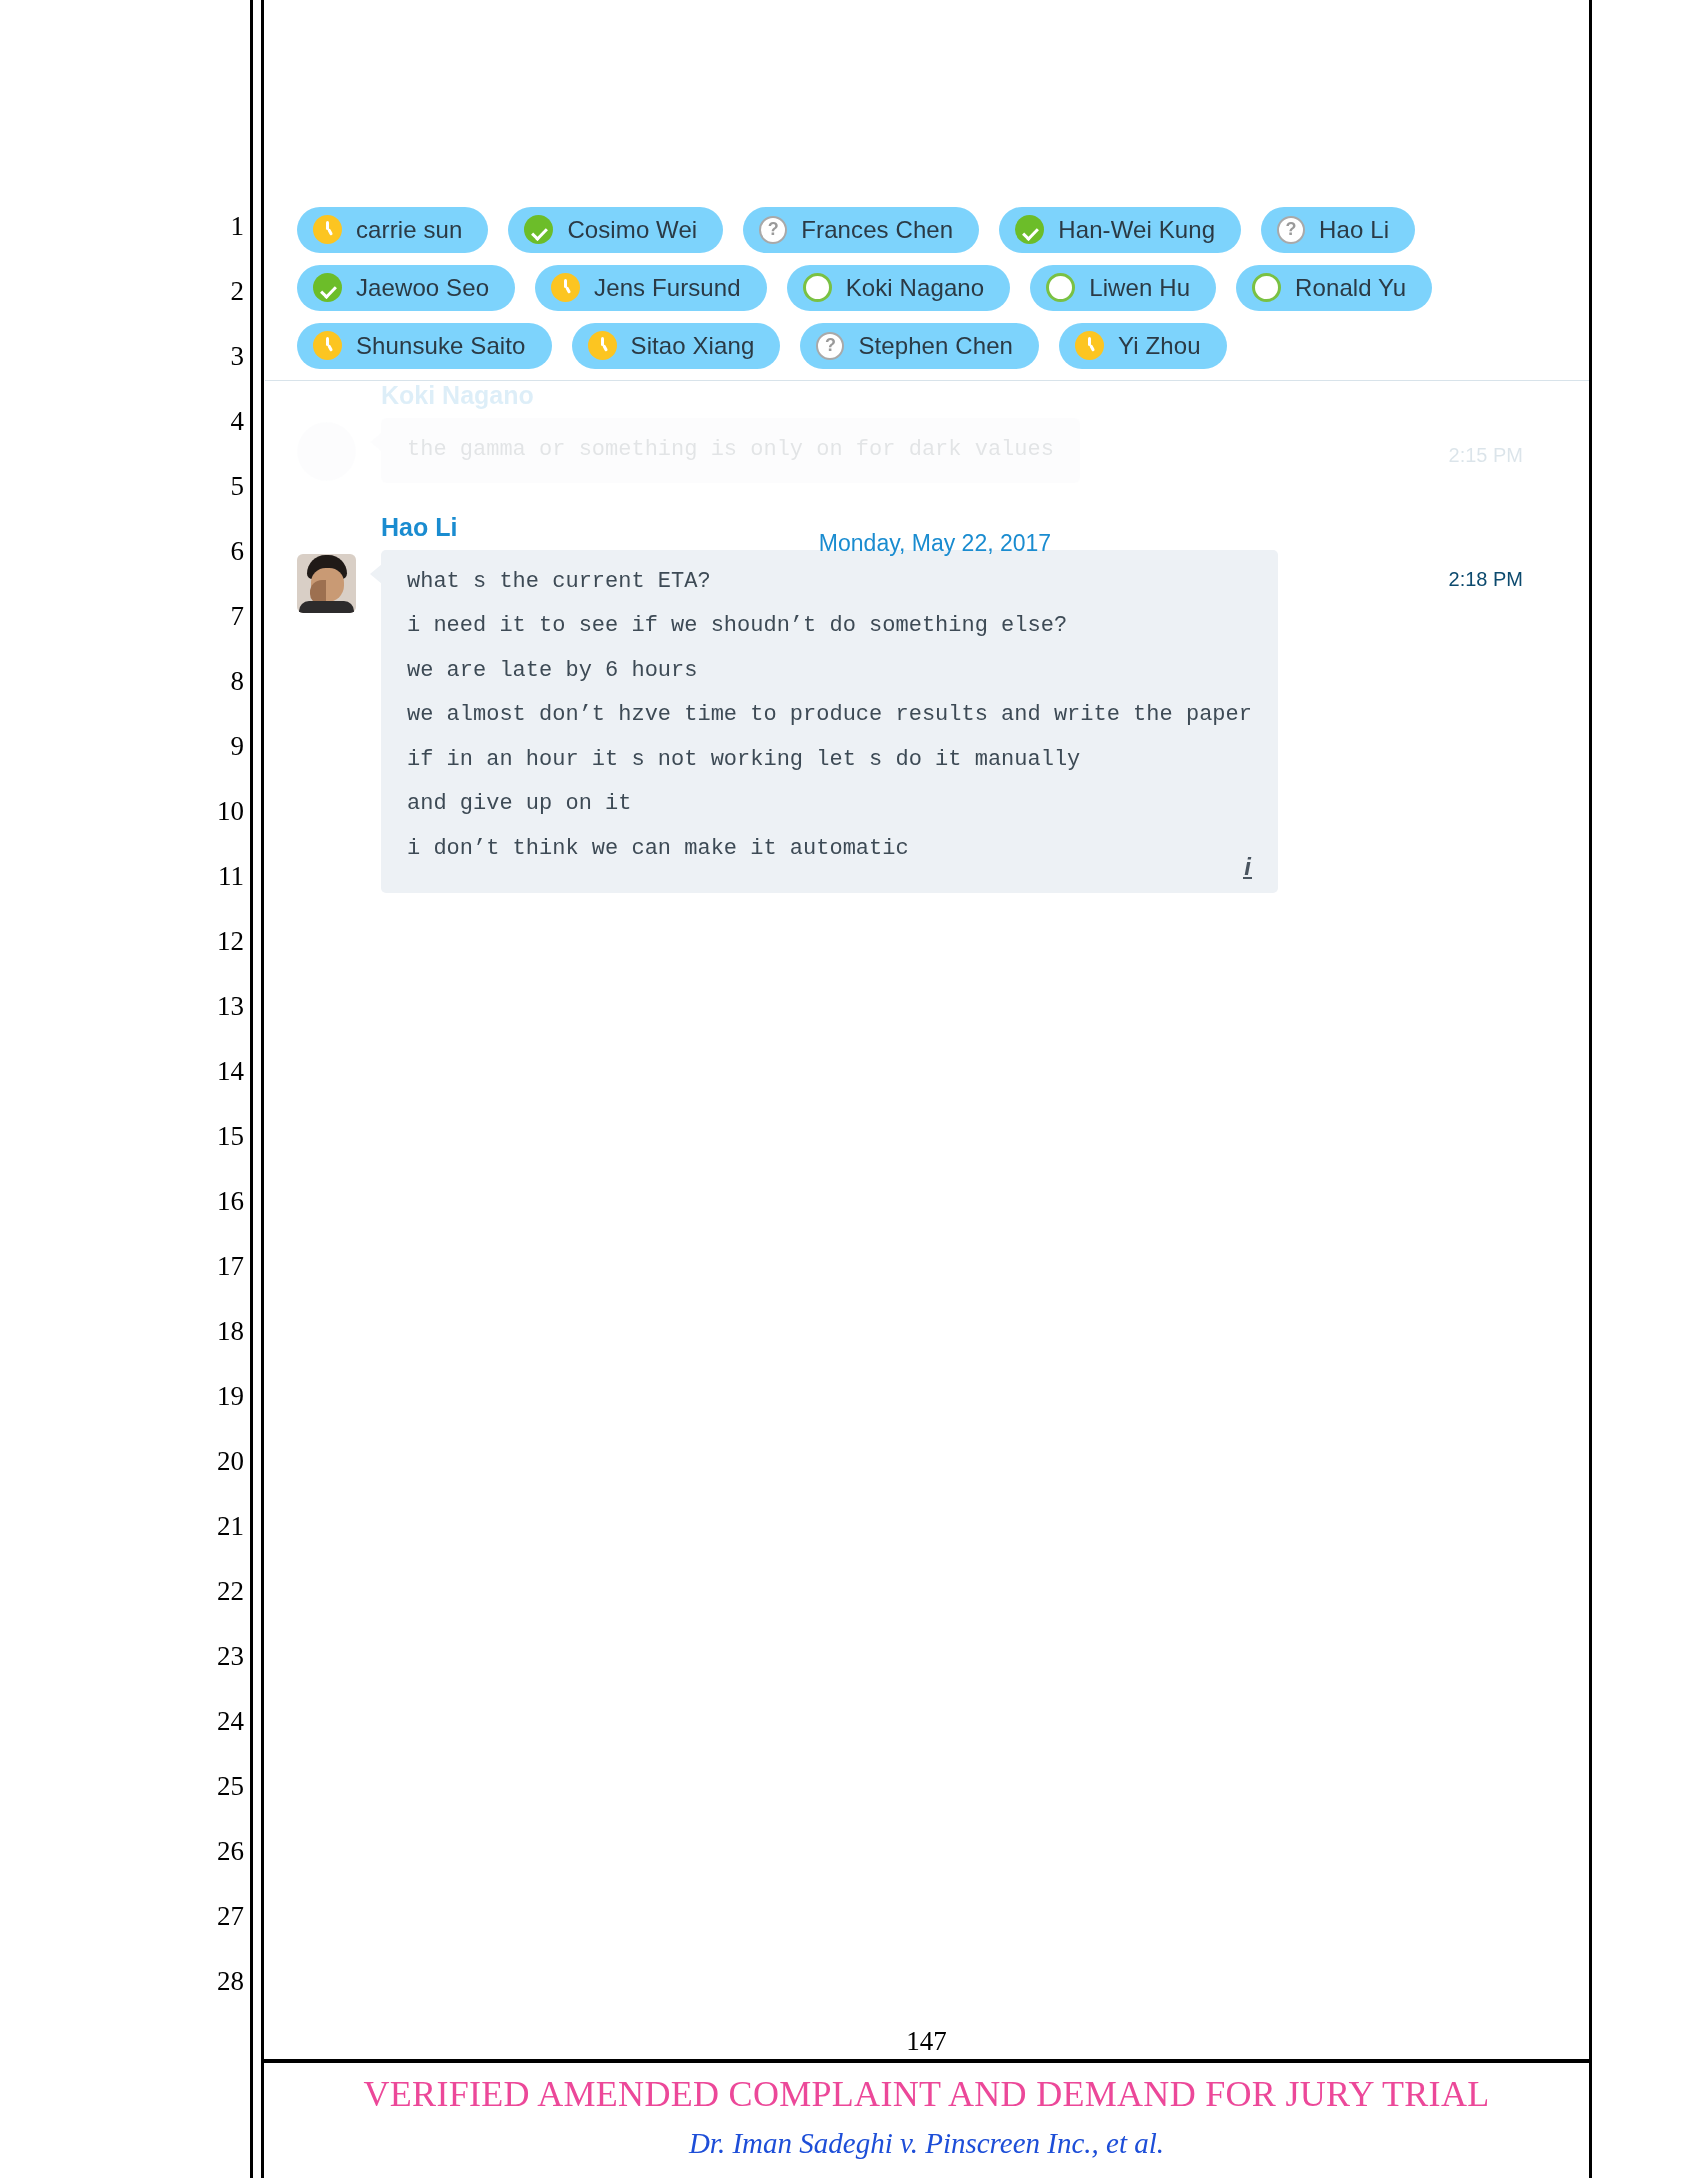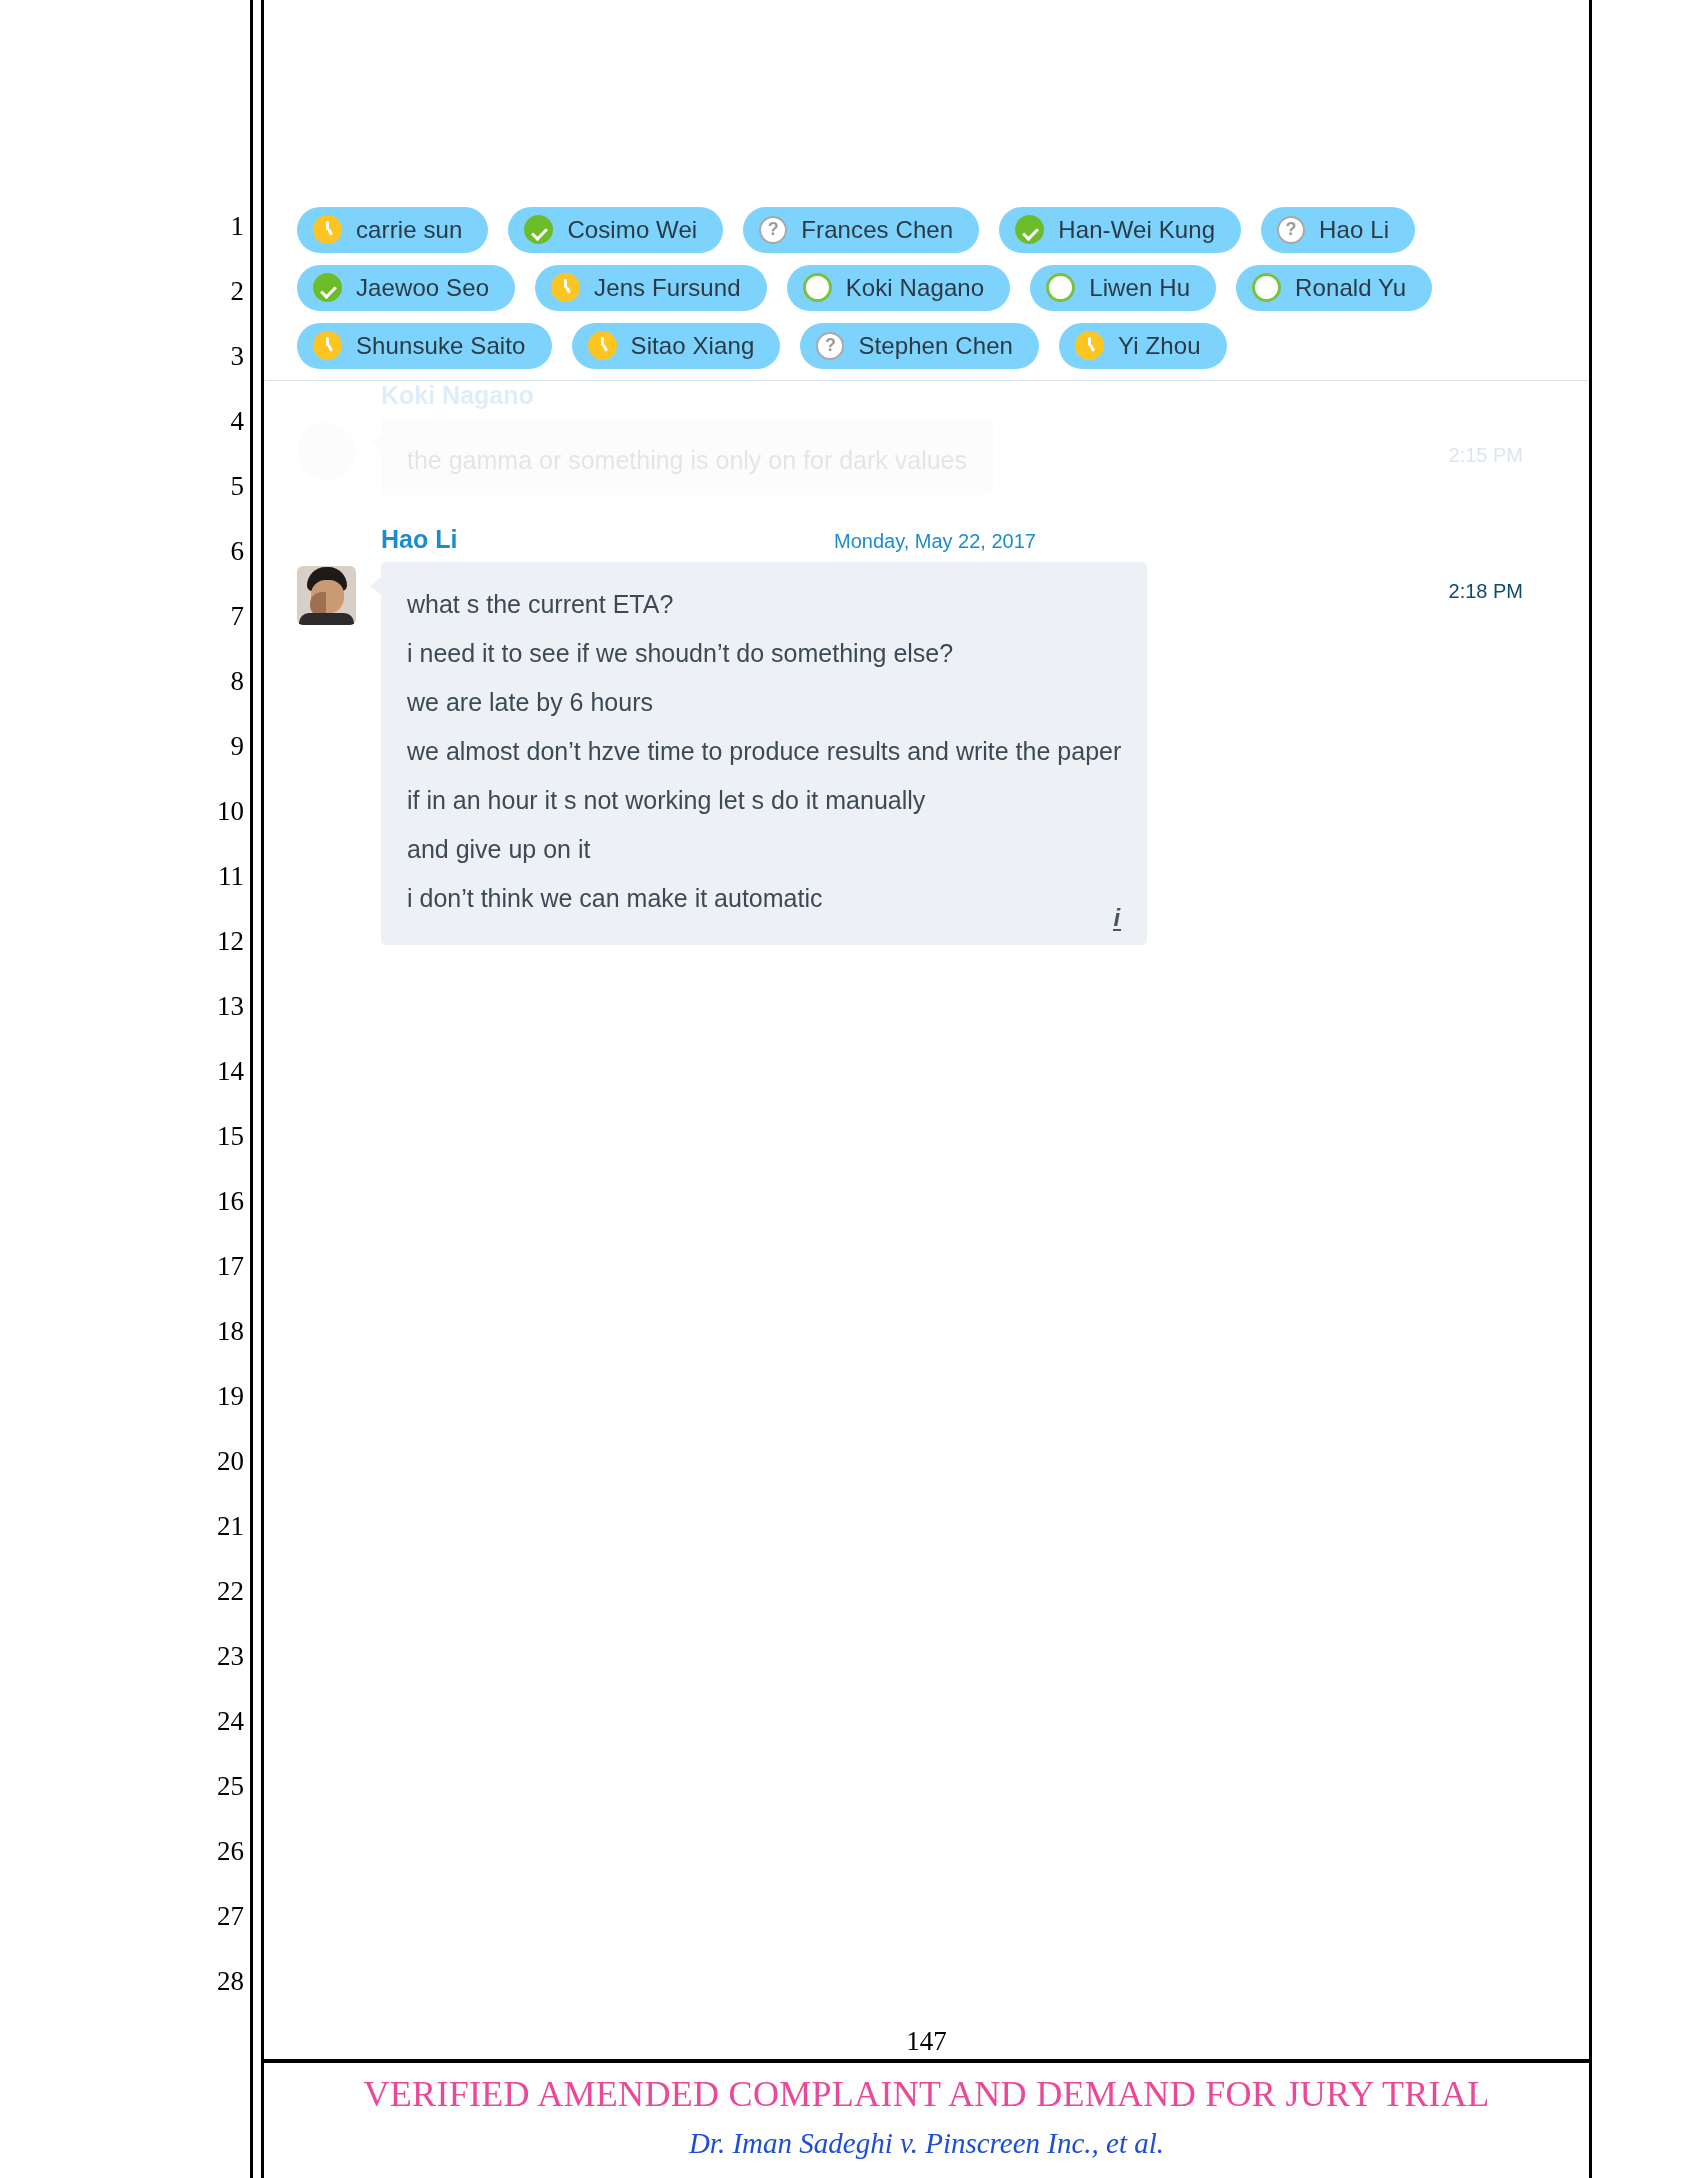--- a/index.html
+++ b/index.html
@@ -233,44 +233,45 @@
   }
   .bubble::before {
     content: "";
     position: absolute;
     left: -11px; top: 14px;
     border-top: 10px solid transparent;
     border-bottom: 10px solid transparent;
     border-right: 12px solid #edf1f5;
   }
   .bubble p {
-    margin: 8px 0 12px 0;
-    font-size: 25px;
+    margin: 0 0 12px 0;
+    font-size: 22px;
     line-height: 1.48;
     color: #3d4a55;
+    font-family: Liberation Mono, monospace;
   }
   .bubble p:last-child { margin-bottom: 0; }
 
   .time {
     position: absolute;
     right: 34px;
     font-size: 20px;
     color: #0c4a6e;
   }
 
   .faded {
     opacity: .14;
   }
   .faded .msg-name { color: #1a8cd0; }
   .date-sep {
     position: absolute;
     left: 16px; right: 0;
     top: 149px;
     text-align: center;
-    font-size: 20px;
+    font-size: 23px;
     color: #1a8cd0;
     z-index: 4;
   }
   .edit-icon {
     position: absolute;
     right: 26px;
     bottom: 14px;
     font-size: 24px;
     font-style: italic;
     font-weight: bold;

